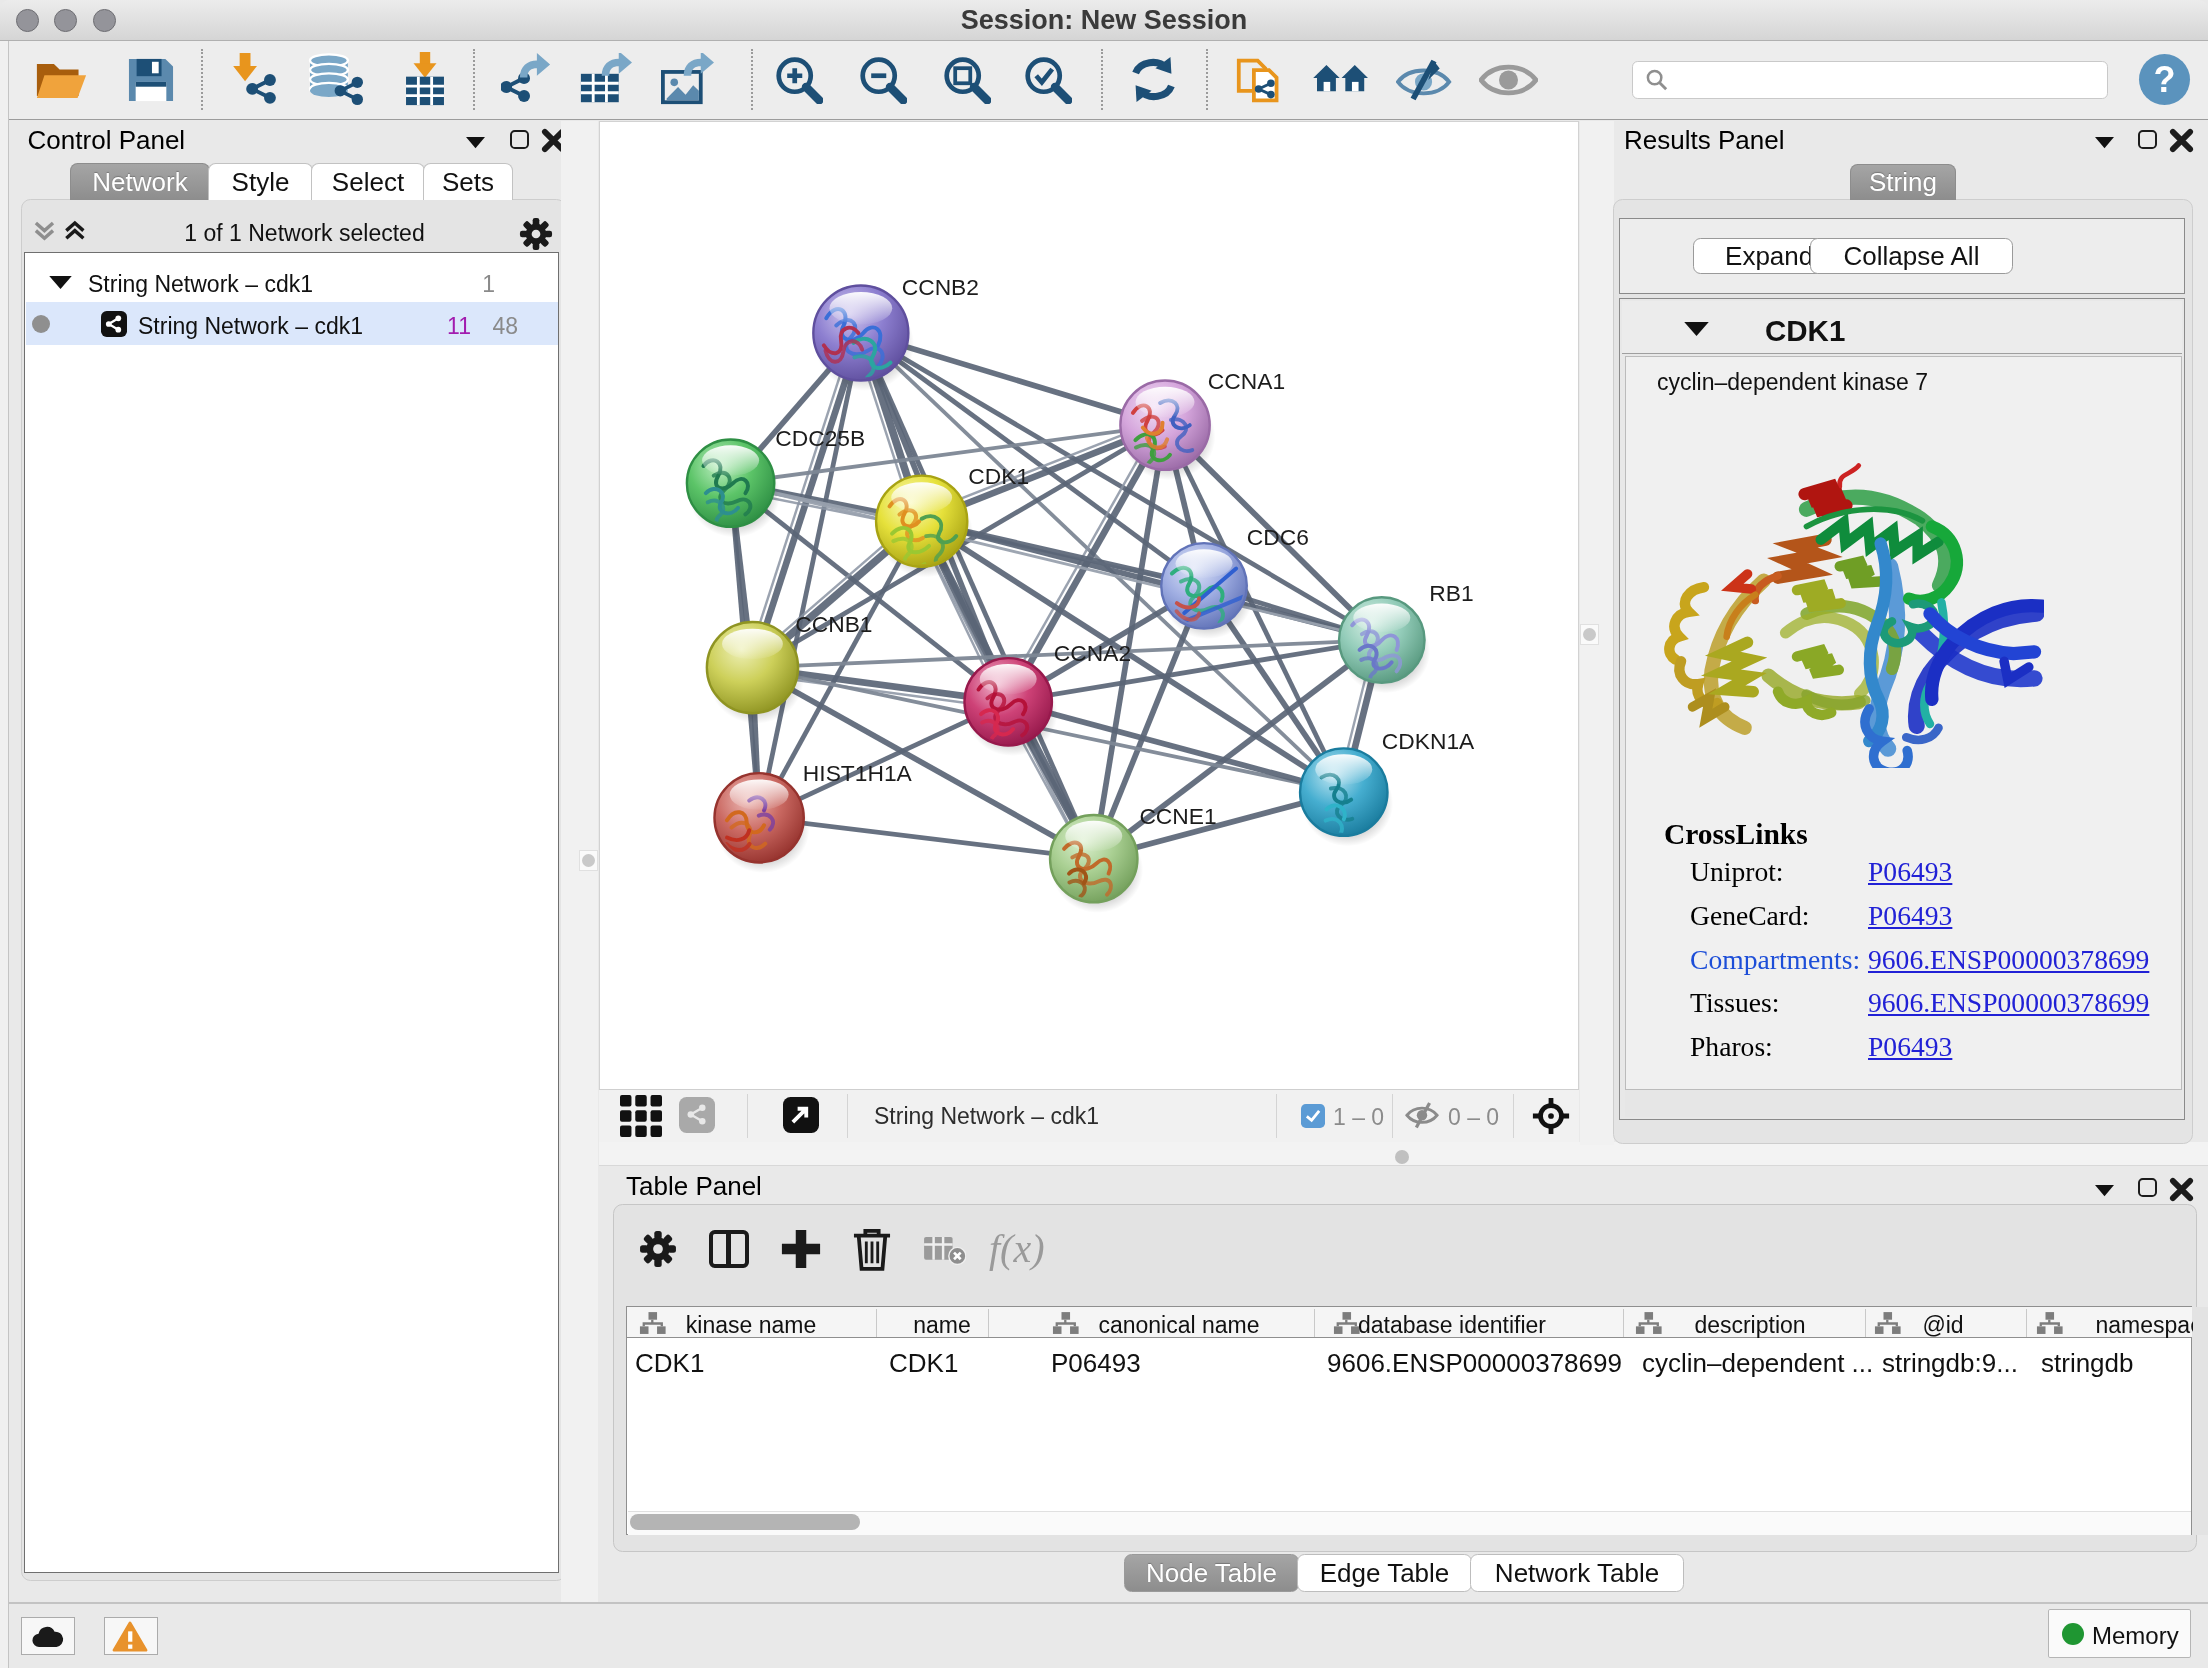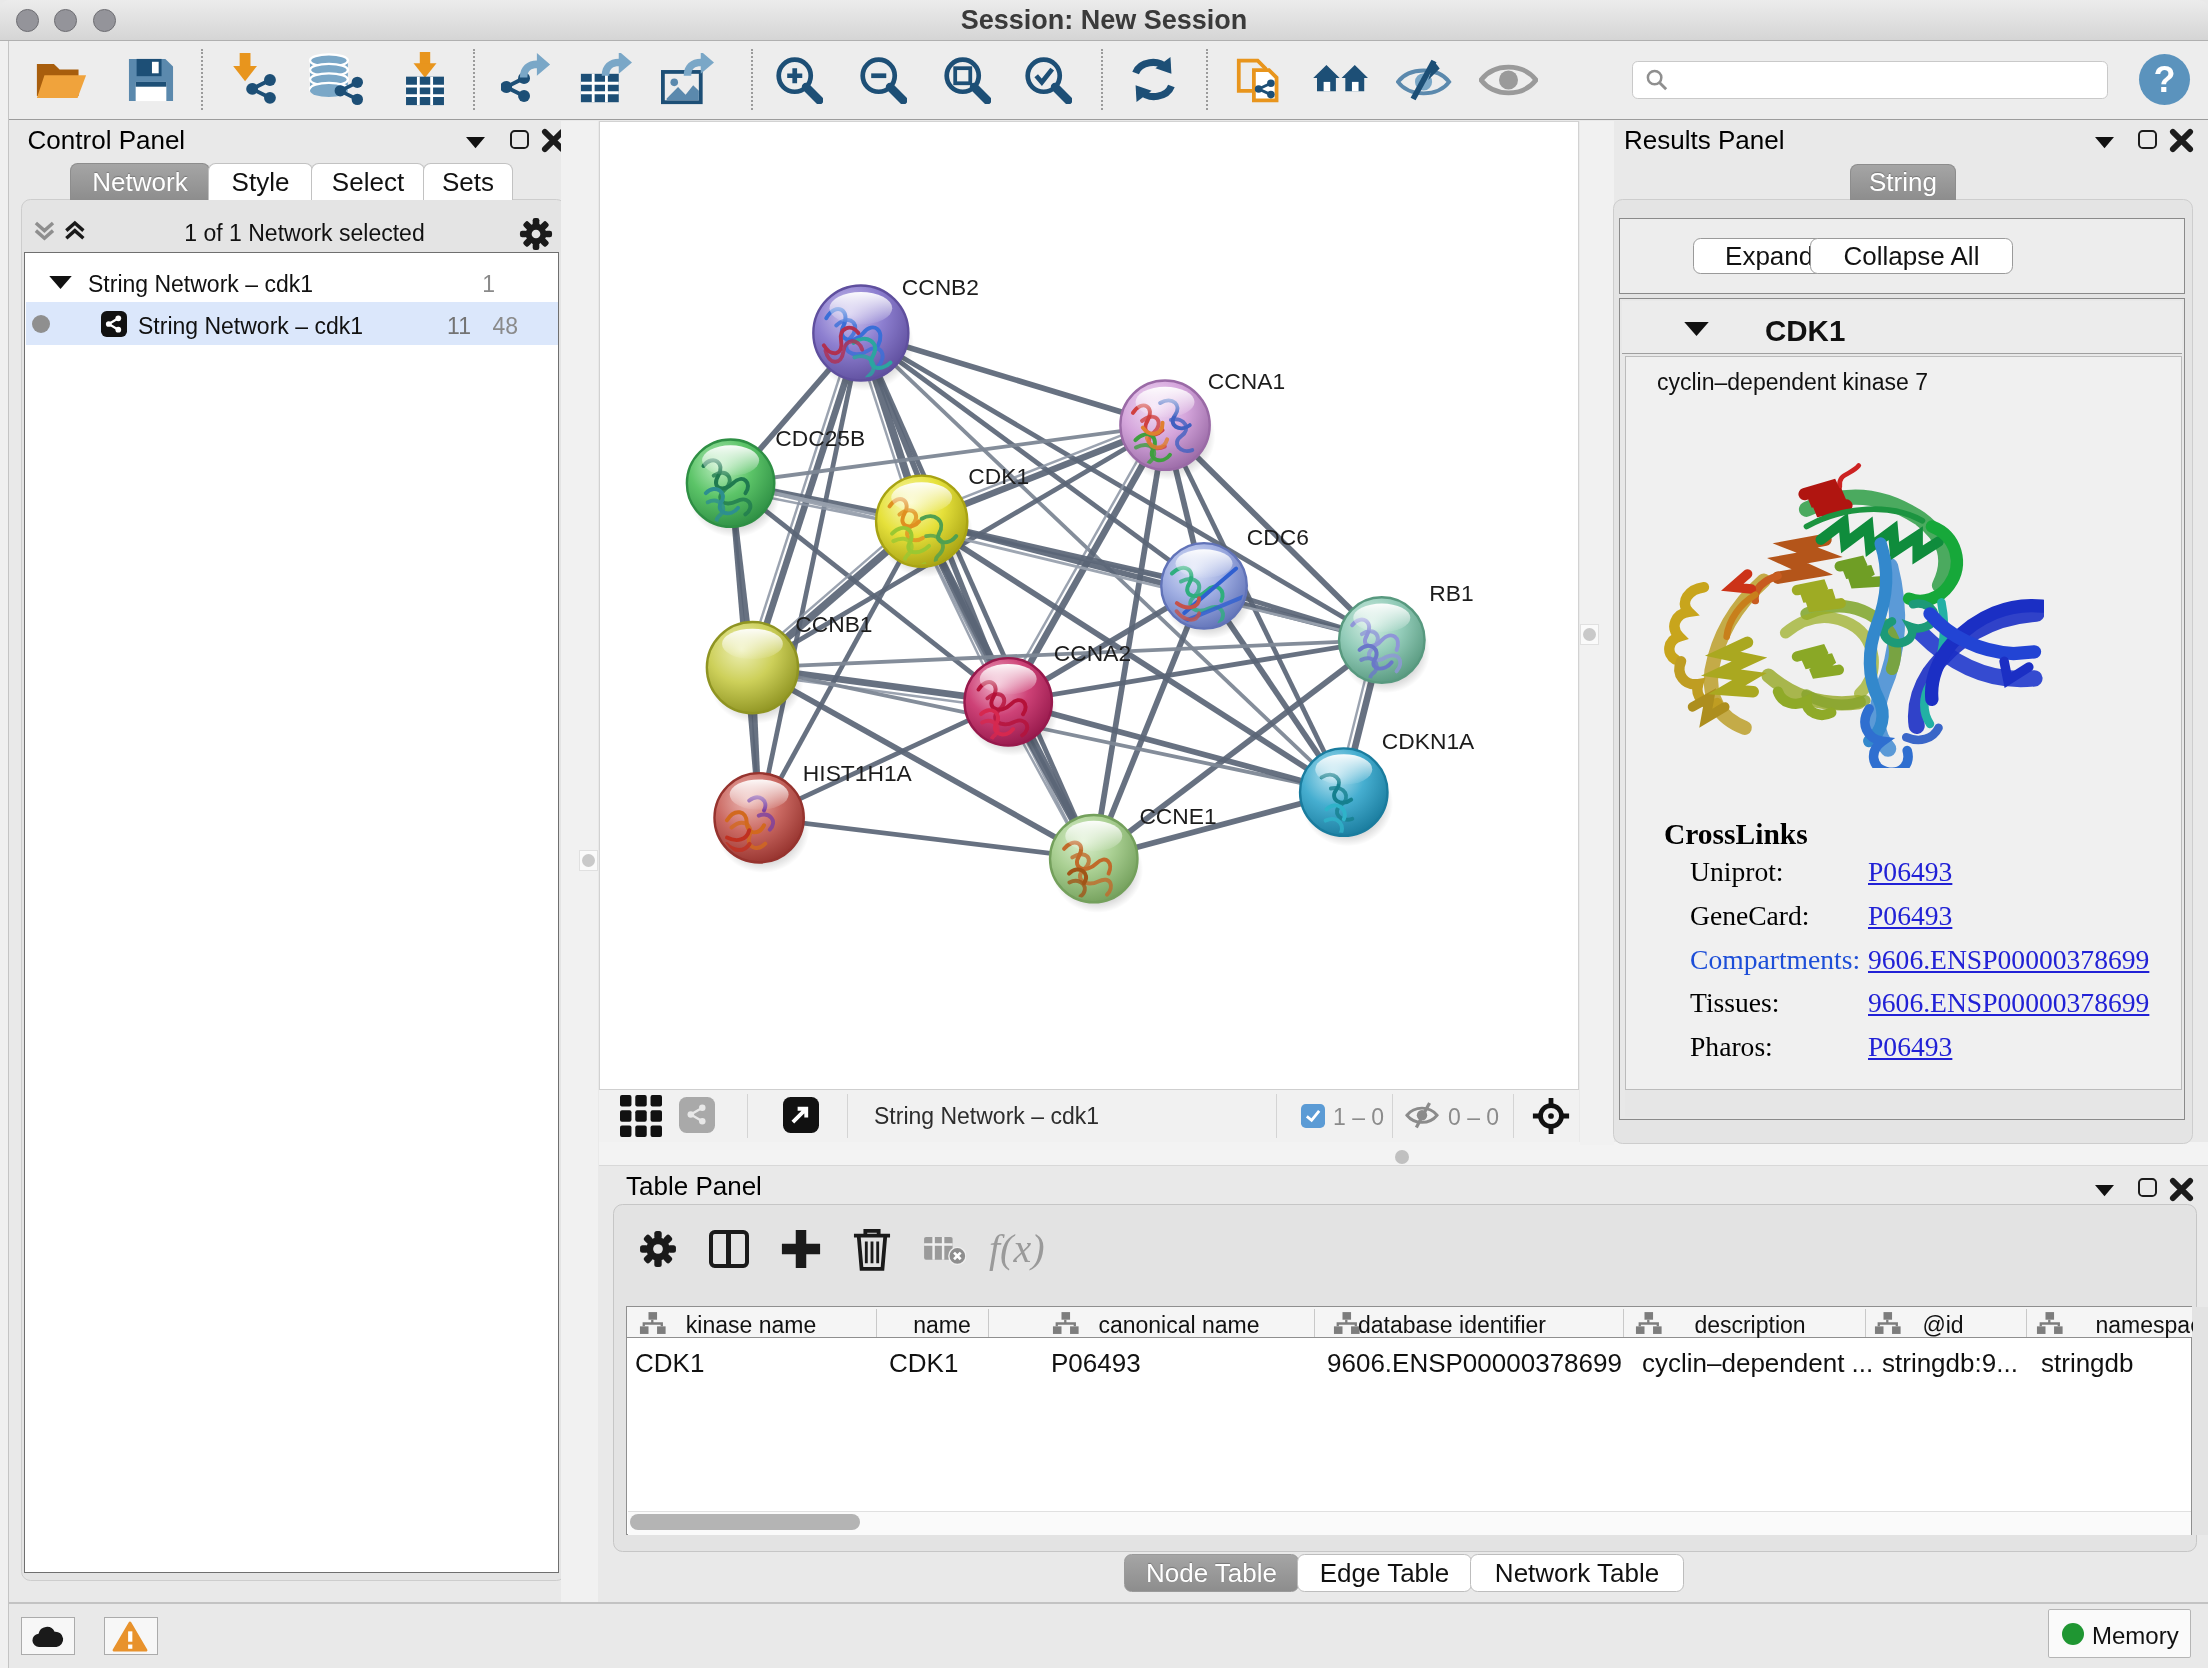--- a/index.html
+++ b/index.html
@@ -213,21 +213,21 @@
 <div class="abs" style="left:101px;top:311px;width:26px;height:26px;border-radius:5.7px;background:#111;"></div>
 <svg class="abs" style="left:104px;top:314px" width="20" height="20" viewBox="0 0 21 21">
     <g fill="#fff">
       <circle cx="5" cy="10.5" r="3"></circle>
       <circle cx="15" cy="4.5" r="3"></circle>
       <circle cx="15" cy="16.5" r="3"></circle>
       <path d="M5,10.5 L15,4.5 M5,10.5 L15,16.5" stroke="#fff" stroke-width="2.4"></path>
     </g>
   </svg>
 <div class="abs" style="left:138px;top:313px;font-size:23px;color:#111;">String Network – cdk1</div>
-<div class="abs" style="left:433px;top:313px;width:38px;text-align:right;font-size:23px;color:#737373;">11</div>
+<div class="abs" style="left:433px;top:313px;width:38px;text-align:right;font-size:23px;color:#a21caf;">11</div>
 <div class="abs" style="left:480px;top:313px;width:38px;text-align:right;font-size:23px;color:#8a8a8a;">48</div>
 <div class="abs" style="left:599px;top:121px;width:980px;height:1021px;background:#fff;border:1px solid #d2d2d2;box-sizing:border-box;"></div>
 <svg width="980" height="1021" viewBox="0 0 1030 1074" style="position:absolute;left:599px;top:121px;">
     <defs>
       <radialGradient id="g1" cx="0.38" cy="0.30" r="0.80">
         <stop offset="0" stop-color="#cfc6ee"></stop>
         <stop offset="0.45" stop-color="#8d7fd0"></stop>
         <stop offset="0.92" stop-color="#5f4f9e"></stop>
       </radialGradient>
       <radialGradient id="g2" cx="0.38" cy="0.30" r="0.80">

